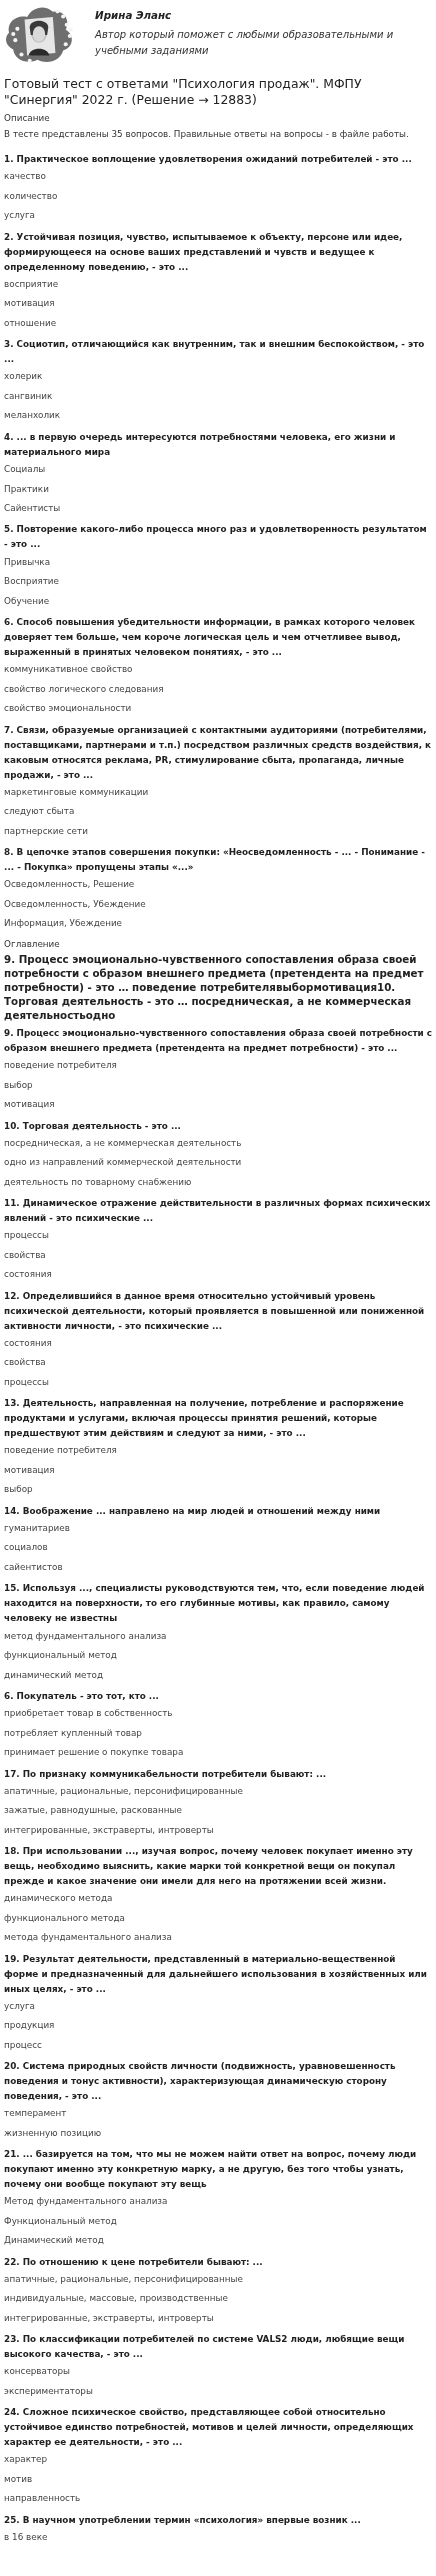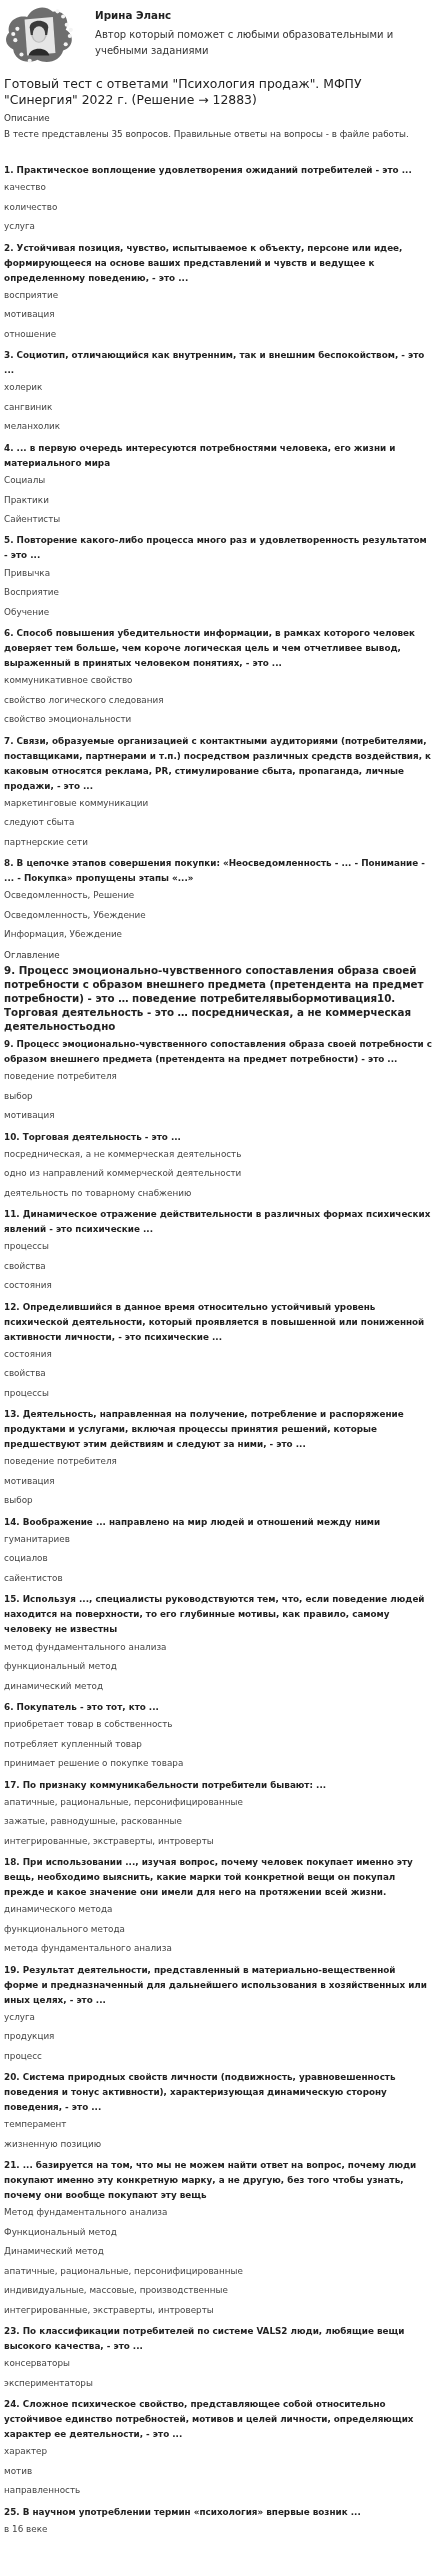--- a/index.html
+++ b/index.html
@@ -9,35 +9,35 @@
     color: #1a1a1a;
   }
   .page { padding: 4.1px 5.2px 10.3px 4.1px; box-sizing: border-box; width: 436px; }
 
   .author { display: flex; align-items: flex-start; height: 68px; }
   .avatar {
     width: 72px; height: 61px; margin-right: 19px; flex: 0 0 72px;
     position: relative;
   }
   .avatar svg { width: 72px; height: 61px; display: block; }
-  .author-info { padding-top: 5.2px; }
+  .author-info { padding-top: 5.2px; font-style: italic; }
   .author-name {
     font-weight: bold; font-size: 10.3px; line-height: 13.4px; color: #222;
     margin: 0 0 4.1px 0;
   }
   .author-desc {
     font-size: 10px; line-height: 16px; color: #333; width: 309px;
   }
 
   .title {
     font-size: 12.4px; line-height: 15.5px; font-weight: normal; color: #222;
     margin: 4.1px 0 5.2px 0; width: 392px;
   }
   .desc-label { font-size: 8.8px; line-height: 13.4px; color: #333; margin: 0; }
-  .desc-text { font-size: 8.8px; line-height: 17.5px; color: #333; margin: 0 0 20px 0; width: 422px; }
+  .desc-text { font-size: 8.8px; line-height: 17.5px; color: #333; margin: 0 0 9px 0; width: 422px; }
 
   .q {
     font-weight: bold; font-size: 8.8px; line-height: 15px; color: #222;
     margin: 4.1px 0 4.1px 0; width: 428px;
   }
   .a {
     font-size: 8.8px; line-height: 11.3px; color: #444; margin: 0 0 8.2px 0;
   }
   .toc-label { font-size: 8.8px; line-height: 13.4px; color: #333; margin: 2.1px 0 0 0; }
   .toc-block {
@@ -167,20 +167,21 @@
       <p class="a">услуга</p>
       <p class="a">продукция</p>
       <p class="a">процесс</p>
       <p class="q">20. Система природных свойств личности (подвижность, уравновешенность поведения и тонус активности), характеризующая динамическую сторону поведения, - это ...</p>
       <p class="a">темперамент</p>
       <p class="a">жизненную позицию</p>
       <p class="q">21. ... базируется на том, что мы не можем найти ответ на вопрос, почему люди покупают именно эту конкретную марку, а не другую, без того чтобы узнать, почему они вообще покупают эту вещь</p>
       <p class="a">Метод фундаментального анализа</p>
       <p class="a">Функциональный метод</p>
       <p class="a">Динамический метод</p>
+      <p class="q">22. По отношению к цене потребители бывают: ...</p>
       <p class="a">апатичные, рациональные, персонифицированные</p>
       <p class="a">индивидуальные, массовые, производственные</p>
       <p class="a">интегрированные, экстраверты, интроверты</p>
       <p class="q">23. По классификации потребителей по системе VALS2 люди, любящие вещи высокого качества, - это ...</p>
       <p class="a">консерваторы</p>
       <p class="a">экспериментаторы</p>
       <p class="q">24. Сложное психическое свойство, представляющее собой относительно устойчивое единство потребностей, мотивов и целей личности, определяющих характер ее деятельности, - это ...</p>
       <p class="a">характер</p>
       <p class="a">мотив</p>
       <p class="a">направленность</p>

